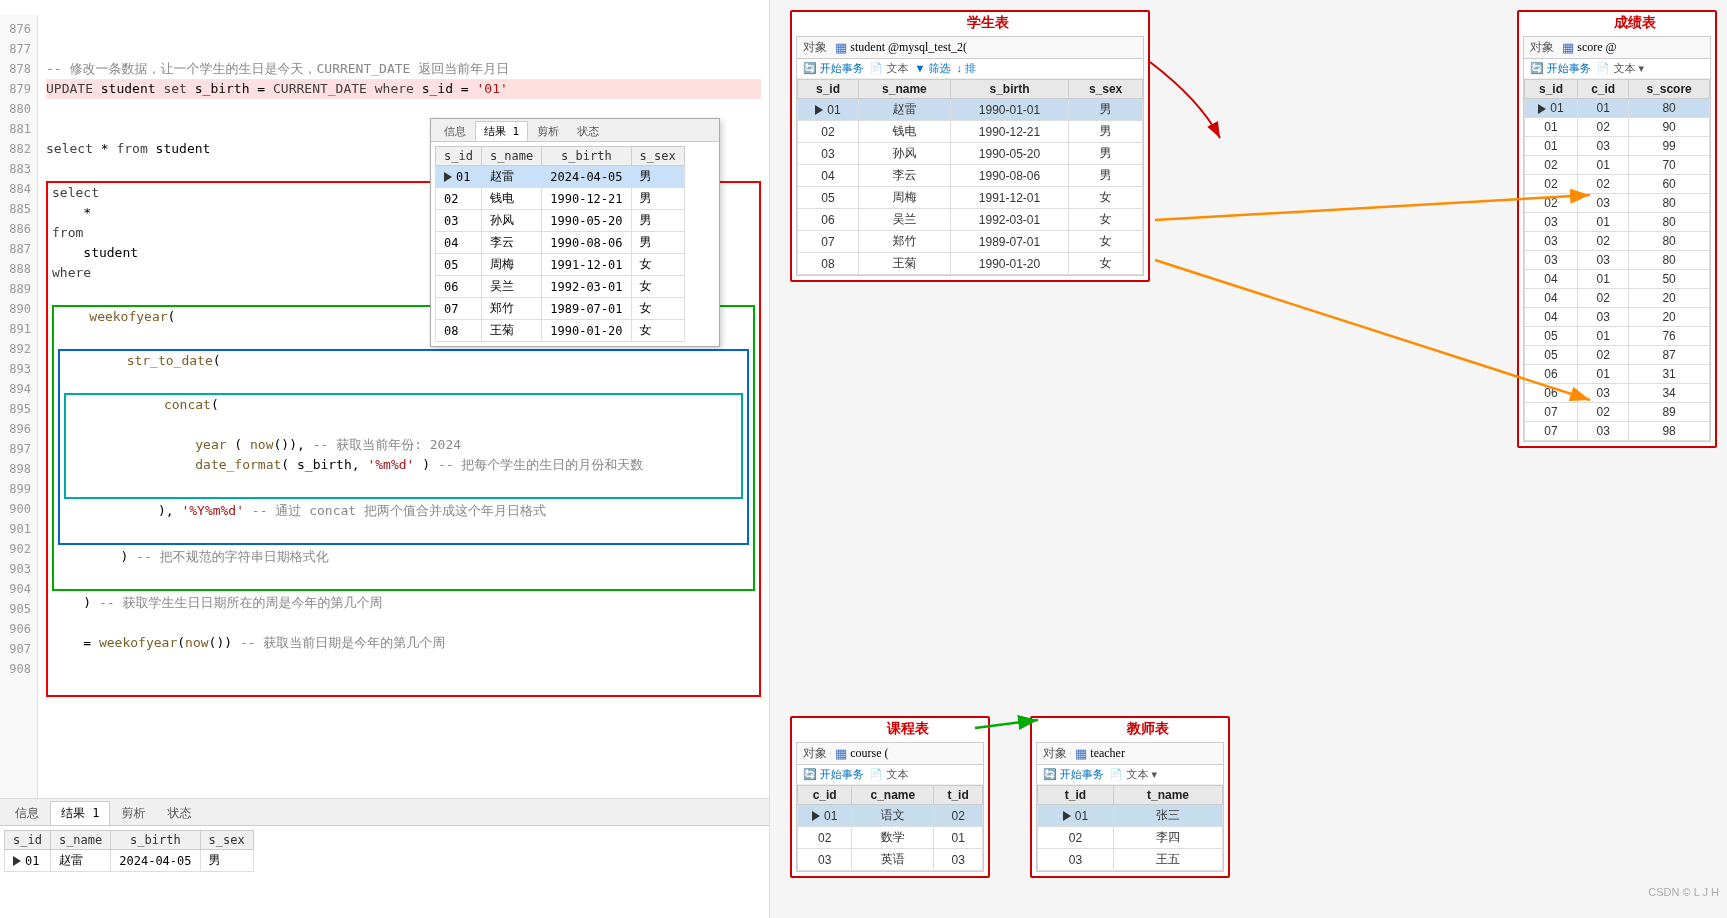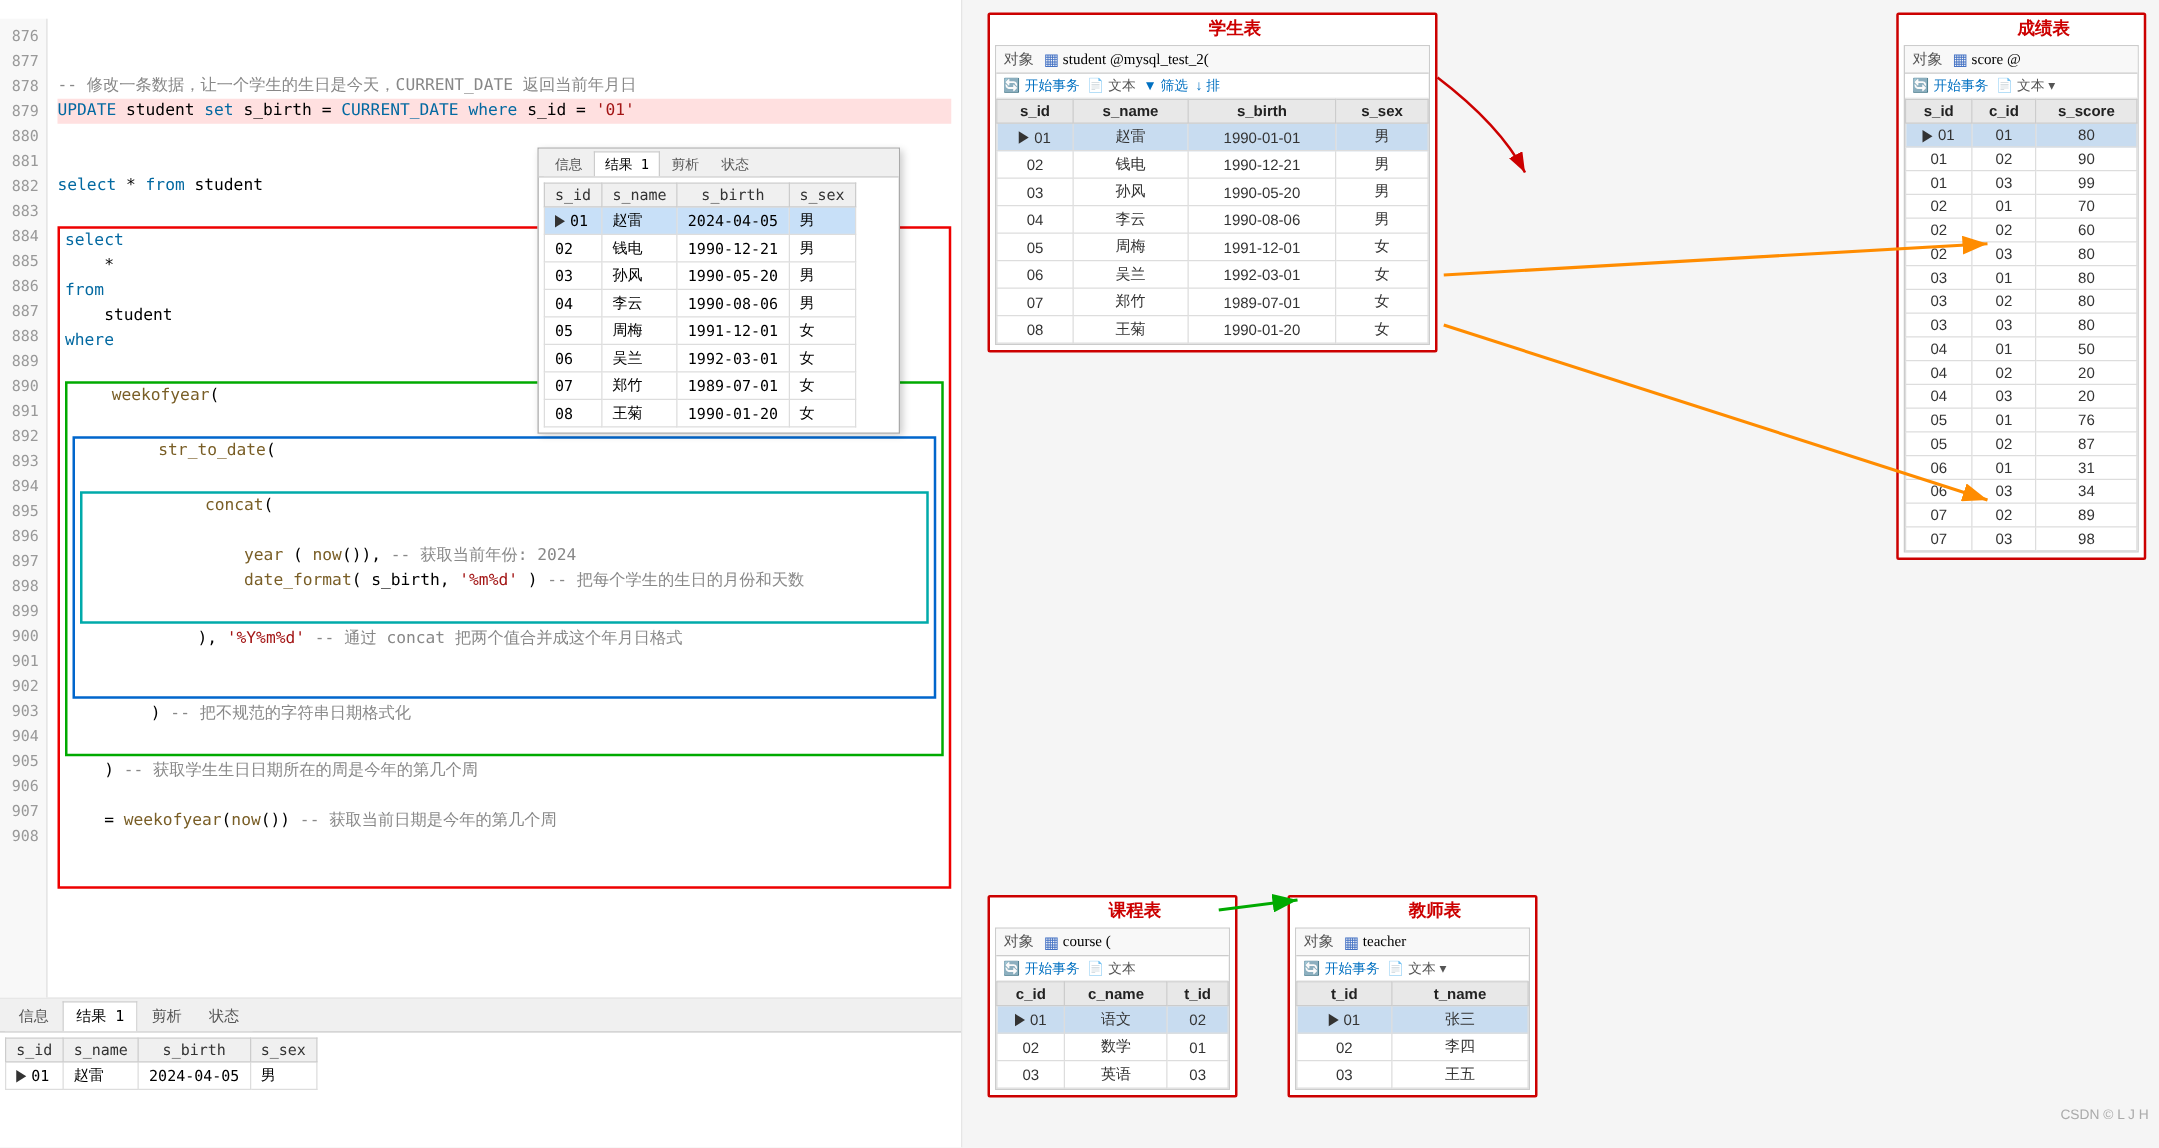--- a/index.html
+++ b/index.html
@@ -55,21 +55,21 @@
       font-size: 13px;
       overflow: hidden;
       position: relative;
     }
     .code-line {
       line-height: 20px;
       white-space: pre;
       display: flex;
       align-items: center;
     }
-    .kw { color: #0369a1; text-align: right; }
+    .kw { color: #404040; text-align: right; }
     .str { color: #a31515; }
     .fn { color: #795e26; }
     .cmt { color: #888; }
     .black { color: #000; }
     .red-line { background: #ffe0e0; }
     
     .box-red {
       border: 2px solid #e00;
       margin: 2px 0 2px 0;
       padding: 2px 6px;
@@ -367,21 +367,21 @@
             </div>
 
             <div class="code-line">&nbsp;</div>
 
             <div class="box-green" style="padding: 0 4px 2px;">
               <div class="code-line">
                 <span class="black">    </span><span class="fn">weekofyear</span><span class="black">(</span>
               </div>
               <div class="code-line">&nbsp;</div>
 
-              <div class="box-blue" style="padding: 0 4px 16px;">
+              <div class="box-blue" style="padding: 0 4px 2px;">
                 <div class="code-line">
                   <span class="black">        </span><span class="fn">str_to_date</span><span class="black">(</span>
                 </div>
                 <div class="code-line">&nbsp;</div>
 
                 <div class="box-cyan" style="padding: 0 4px 2px;">
                   <div class="code-line">
                     <span class="black">            </span><span class="fn">concat</span><span class="black">(</span>
                   </div>
                   <div class="code-line">&nbsp;</div>

